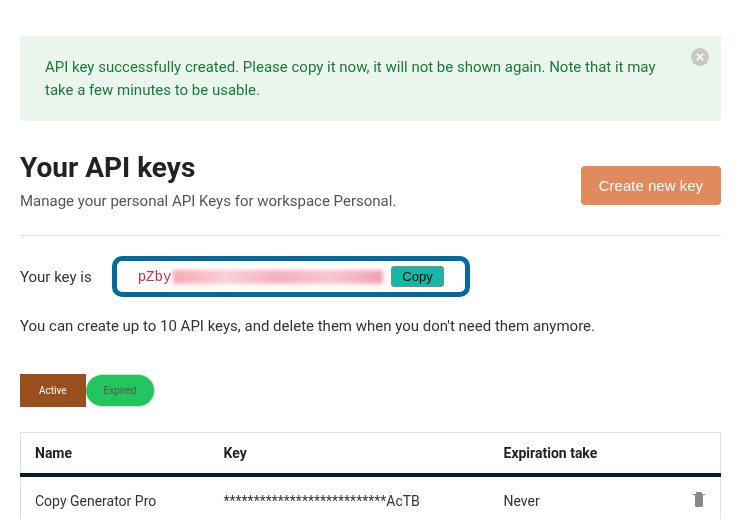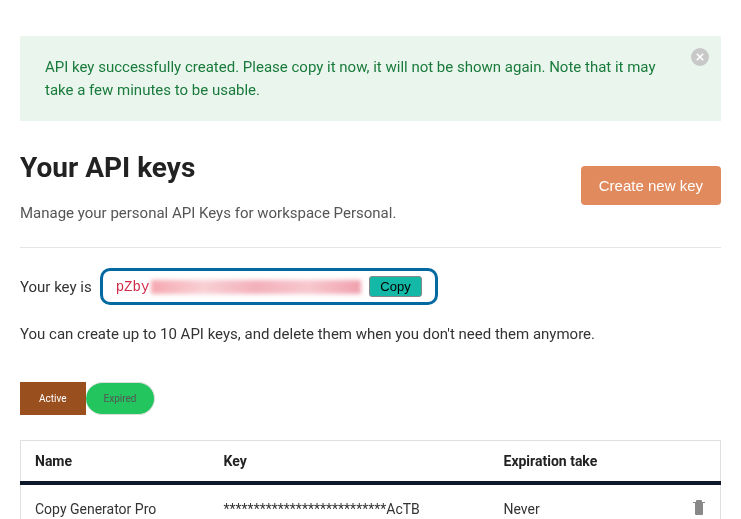--- a/index.html
+++ b/index.html
@@ -50,21 +50,21 @@
       align-items: flex-start;
       margin-bottom: 25px;
     }
     .header-left {
       flex: 1;
     }
     .page-title {
       font-size: 28px;
       font-weight: 700;
       color: #222;
-      margin-bottom: 20px;
+      margin-bottom: 8px;
     }
     .page-subtitle {
       font-size: 15px;
       color: #555;
     }
     .btn-primary {
       background: #e08a5e;
       color: #fff;
       border: none;
       padding: 11px 18px;
@@ -79,26 +79,26 @@
       margin-bottom: 20px;
     }
     .key-row {
       display: flex;
       align-items: center;
       margin-bottom: 20px;
       font-size: 15px;
     }
     .key-label {
       color: #333;
-      margin-right: 8px;
+      margin-right: 20px;
     }
     .redact-box {
-      border: 3px solid #0369a1;
+      border: 5px solid #0369a1;
       border-radius: 10px;
-      padding: 5px 13px;
+      padding: 5px 21px;
       display: inline-flex;
       align-items: center;
       gap: 4px;
     }
     .key-value {
       font-family: "Courier New", monospace;
       font-size: 14px;
       color: #d12a4a;
       display: inline-flex;
       align-items: center;

